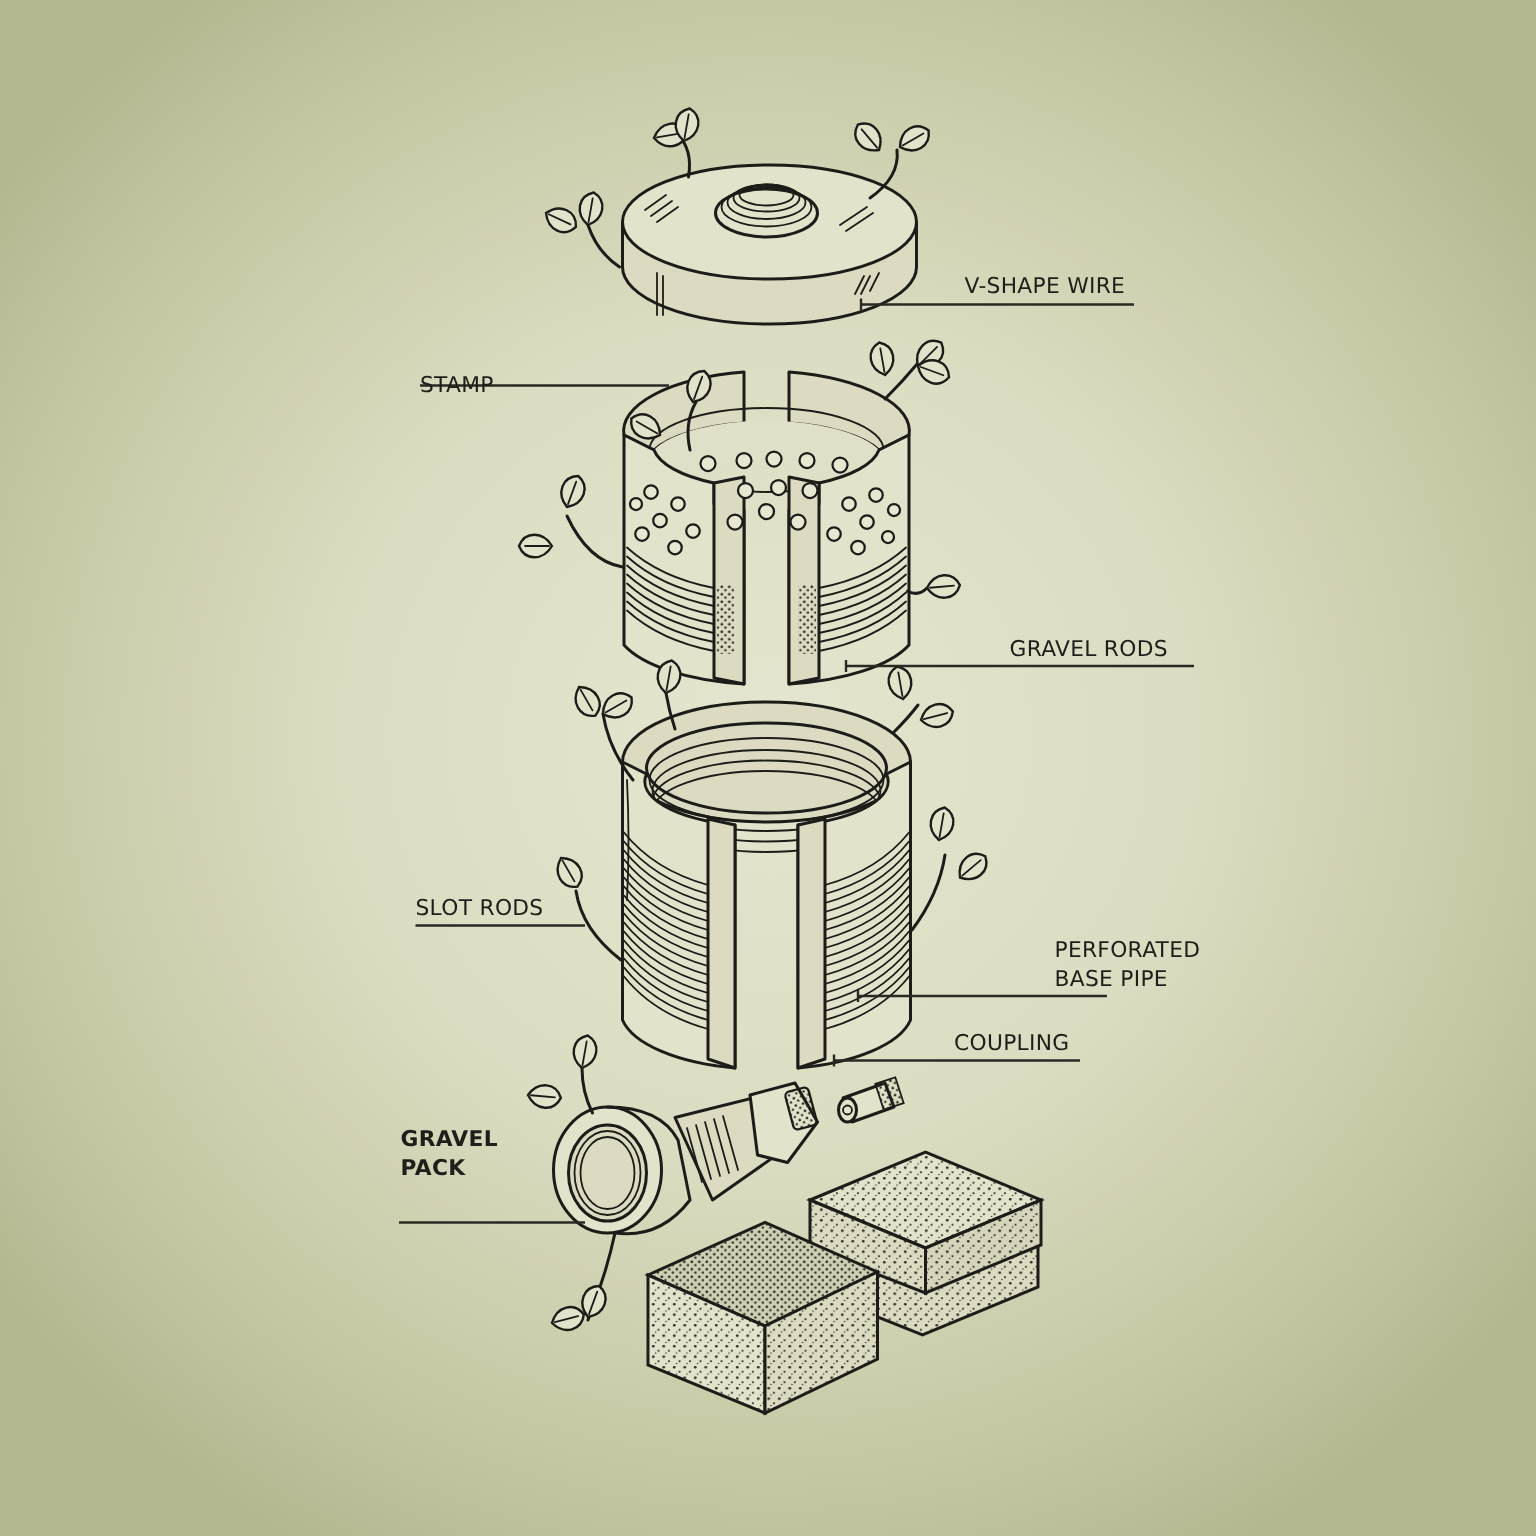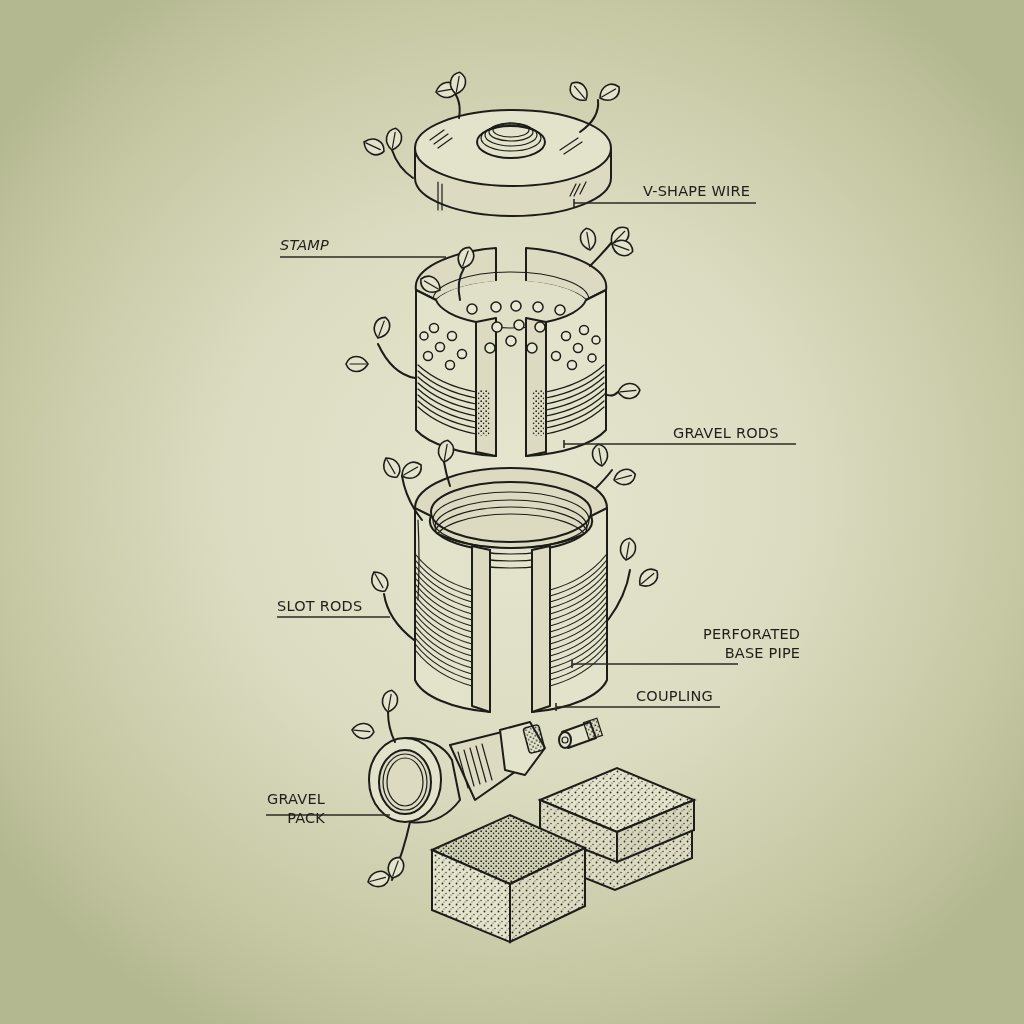--- a/index.html
+++ b/index.html
@@ -14,21 +14,20 @@
     }
     svg.art { position: absolute; left: 0; top: 0; }
     .label {
       position: absolute;
       font-family: "DejaVu Sans", sans-serif;
       font-size: 14.5px;
       letter-spacing: 0.2px;
       color: #1e1e1a;
       line-height: 19px;
       white-space: pre-line;
-      text-align: right;
     }
     .ink { stroke: #1c1c18; fill: none; stroke-width: 2; stroke-linecap: round; stroke-linejoin: round; }
     .ink-thin { stroke: #1c1c18; fill: none; stroke-width: 1.2; stroke-linecap: round; }
     .paper { fill: #e3e2cb; stroke: #1c1c18; stroke-width: 2; stroke-linejoin: round; }
     .paper2 { fill: #dcdbc2; stroke: #1c1c18; stroke-width: 2; stroke-linejoin: round; }
     .leaf { fill: #e3e2cb; stroke: #1c1c18; stroke-width: 1.6; }
     .leader { stroke: #2a2a25; stroke-width: 1.6; fill: none; }
   </style>
 </head>
 <body>
@@ -286,22 +285,22 @@
       <path d="M277,617 L390,617" class="leader"></path>
       <path d="M572,664 L738,664" class="leader"></path>
         <path d="M572,660 L572,668" class="leader"></path>
       <path d="M556,707 L720,707" class="leader"></path>
         <path d="M556,703 L556,711" class="leader"></path>
       <path d="M266,815 L390,815" class="leader"></path>
     </g>
   </svg>
 
   <div class="label" style="left:643px; top:182px;">V-SHAPE WIRE</div>
-  <div class="label" style="left:280px; top:236px;font-style:italic;">STAMP</div>
+  <div class="label" style="left:280px; top:248px;">STAMP</div>
   <div class="label" style="left:673px; top:424px;">GRAVEL RODS</div>
   <div class="label" style="left:277px; top:597px;">SLOT RODS</div>
   <div class="label" style="left:656px; top:625px;margin-left:47px;">PERFORATED
 BASE PIPE</div>
   <div class="label" style="left:636px; top:687px;">COUPLING</div>
-  <div class="label" style="left:267px; top:790px;">GRAVEL
+  <div class="label" style="left:267px; top:751px;font-weight:bold;">GRAVEL
 PACK</div>
 
 </div>
 
 </body></html>

